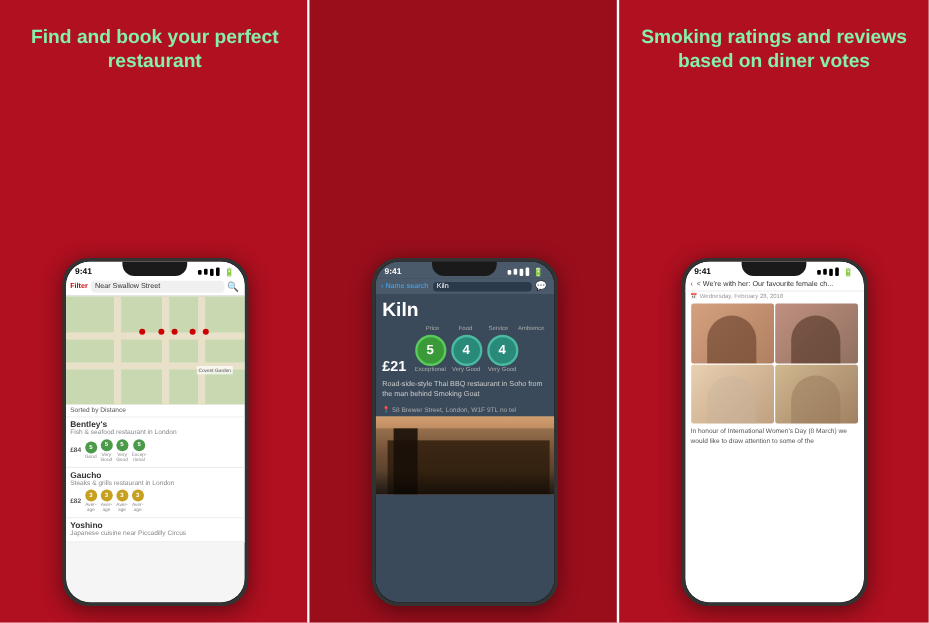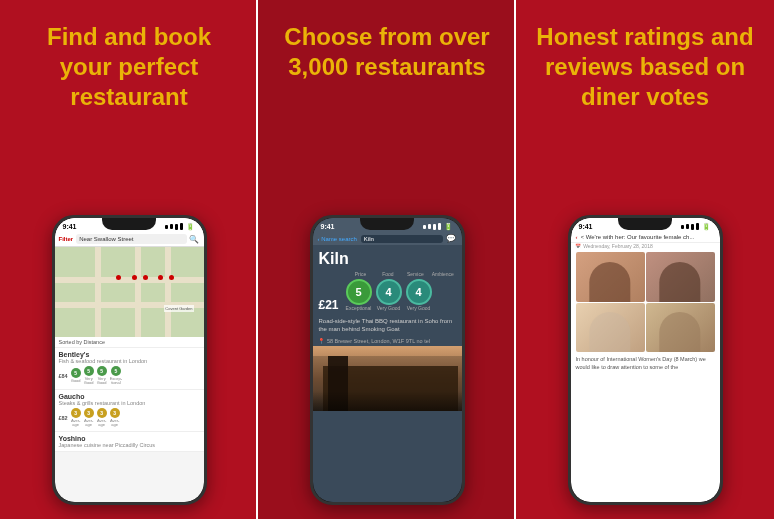--- a/index.html
+++ b/index.html
@@ -28,22 +28,22 @@
     }
     .divider {
       width: 2px;
       background: #fff;
       height: 100%;
       position: absolute;
       right: 0;
       top: 0;
     }
     .panel-title {
-      color: #eab308;
-      font-size: 24px;
+      color: #86efac;
+      font-size: 16px;
       font-weight: 700;
       text-align: center;
       line-height: 1.25;
       margin-bottom: 6px;
       z-index: 2;
     }
     .panel-subtitle {
       color: #fff;
       font-size: 15px;
       font-style: italic;
@@ -501,21 +501,20 @@
       <div class="restaurant-item">
         <div class="rest-name">Yoshino</div>
         <div class="rest-type">Japanese cuisine near Piccadilly Circus</div>
       </div>
     </div>
   </div>
   <div class="divider"></div>
 </div>
 
 <div class="panel panel-dark-red" style="position:relative;">
-  <div class="panel-title">Choose from over 3,000 restaurants</div>
 
   <div class="phone">
     <div class="phone-notch"></div>
     <div class="phone-screen phone2-screen">
 
       <div class="phone-status-bar" style="background:#4a5a6a;color:#fff;">
         <span>9:41</span>
         <div class="status-icons">
           <div class="signal-bar" style="height:4px;background:#fff;"></div>
           <div class="signal-bar" style="height:5px;background:#fff;"></div>
@@ -570,21 +569,21 @@
         <div style="position:absolute;bottom:0;left:10px;width:135px;height:45px;background:#2a1a0a;opacity:0.8;"></div>
         <div style="position:absolute;bottom:0;left:15px;width:20px;height:55px;background:#1a1008;opacity:0.9;"></div>
         <div class="rest-photo-overlay"></div>
       </div>
     </div>
   </div>
   <div class="divider"></div>
 </div>
 
 <div class="panel panel-red">
-  <div class="panel-title">Honest ratings and reviews based on diner votes</div>
+  <div class="panel-title">Smoking ratings and reviews based on diner votes</div>
 
   <div class="phone">
     <div class="phone-notch"></div>
     <div class="phone-screen phone3-screen">
 
       <div class="phone-status-bar">
         <span>9:41</span>
         <div class="status-icons">
           <div class="signal-bar" style="height:4px;"></div>
           <div class="signal-bar" style="height:5px;"></div>

